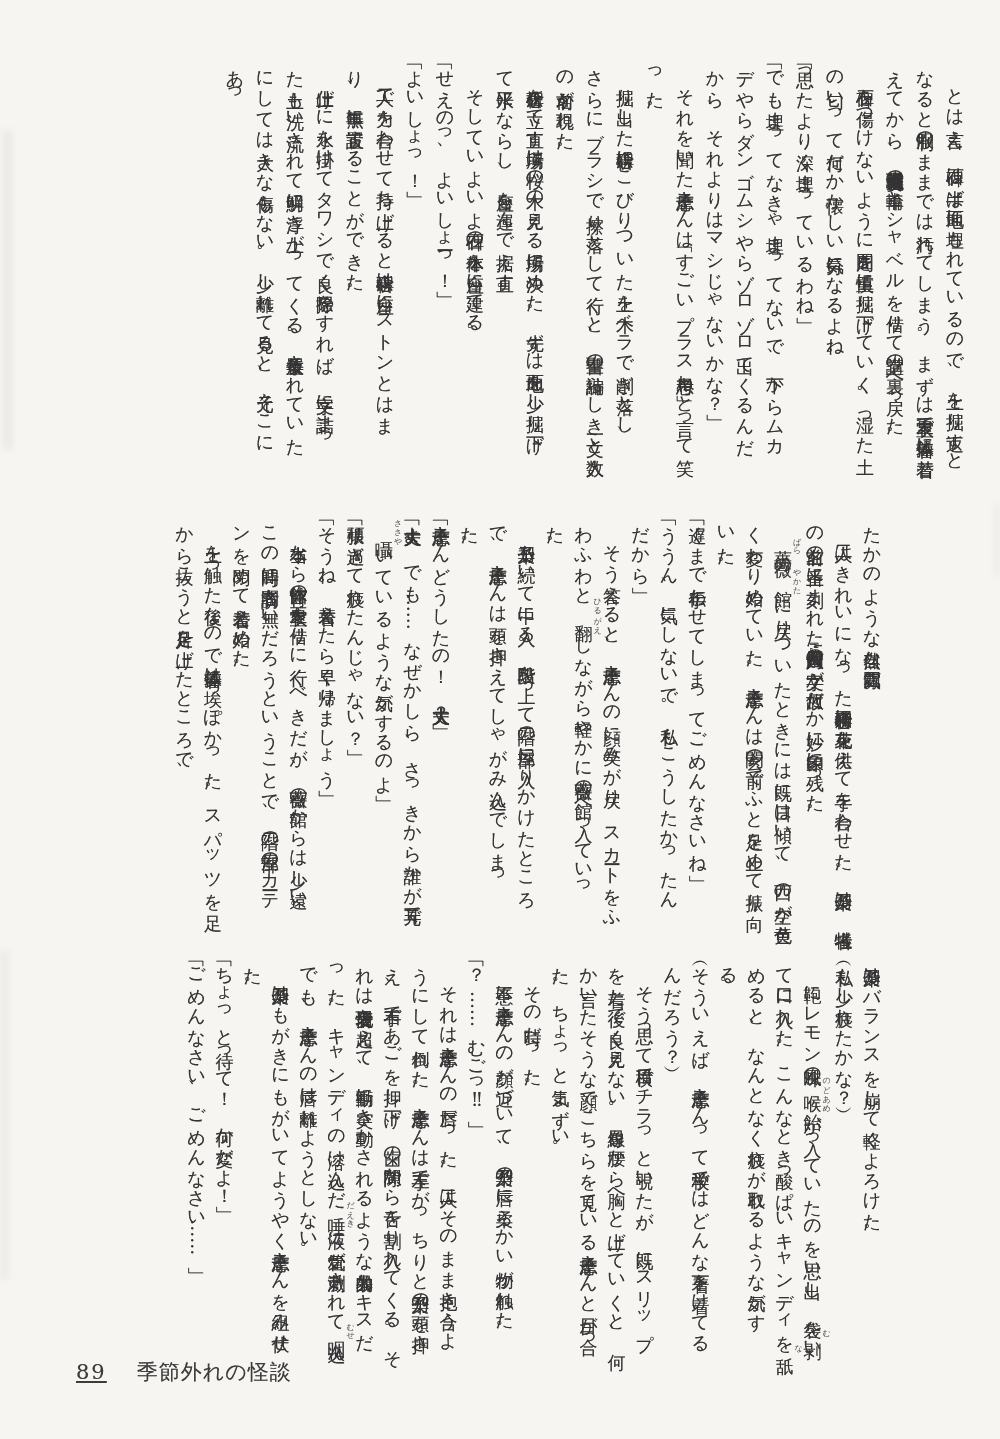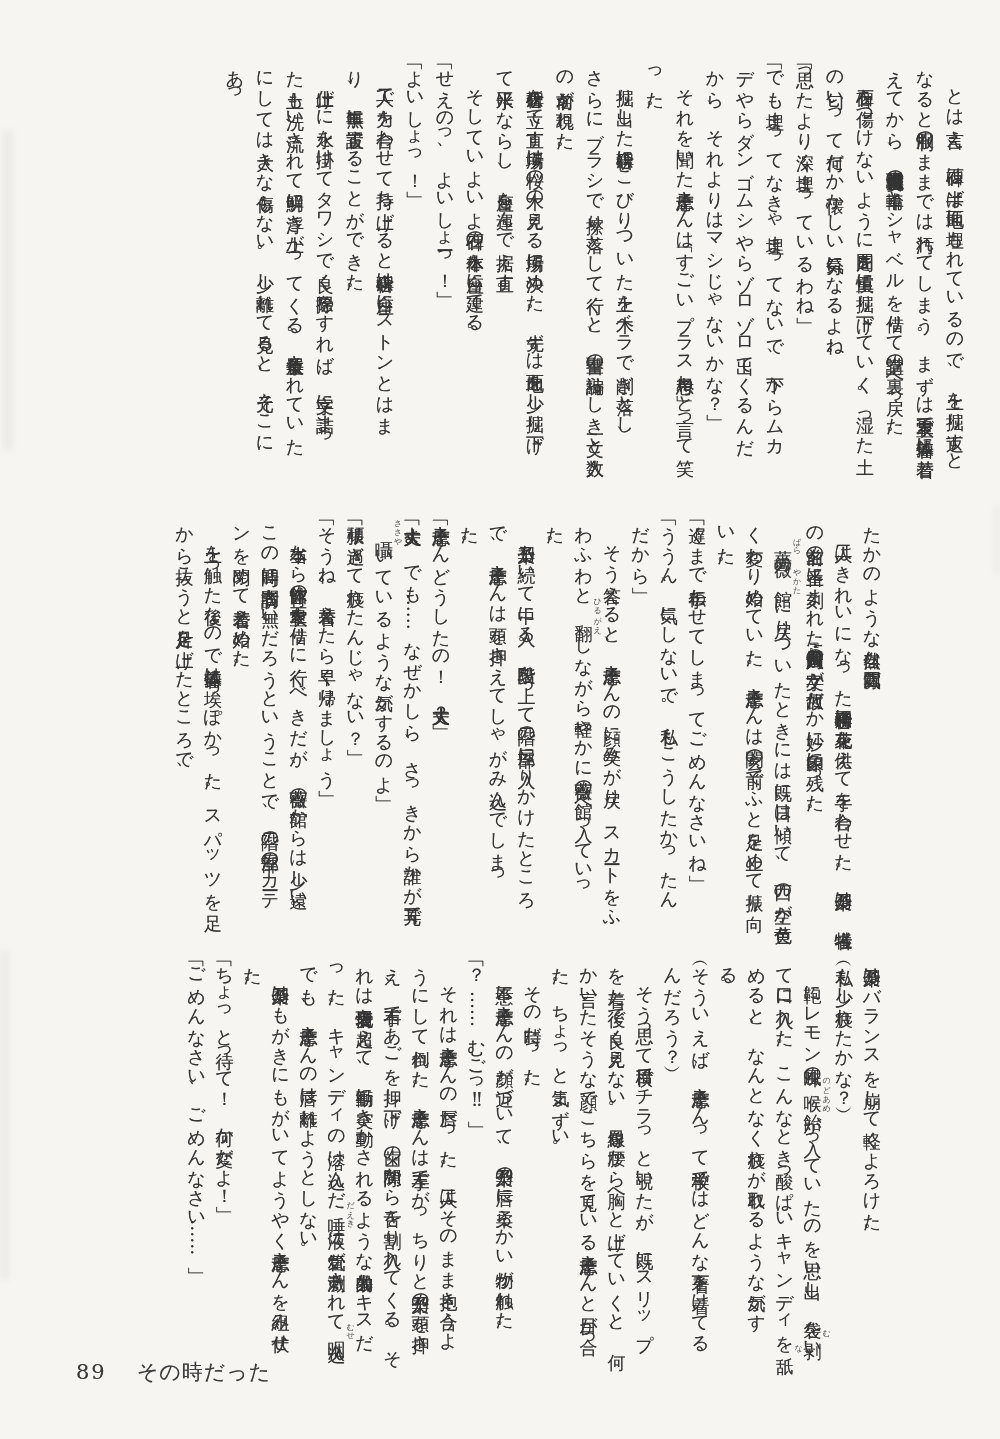--- a/index.html
+++ b/index.html
@@ -34,21 +34,21 @@
   .footer {
     position: absolute;
     left: 76px;
     top: 1358px;
     font-size: 21px;
     color: #3c3c3c;
     text-shadow: 0 0 0.6px rgba(70,70,70,0.5);
     display: flex;
     align-items: baseline;
   }
-  .footer .num { letter-spacing: 2px; }
+  .footer .num { letter-spacing: 2px; text-decoration: underline; }
   .footer .ttl { margin-left: 30px; letter-spacing: 1px; }
   .artifact {
     position: absolute;
     background: rgba(110,110,110,0.07);
     filter: blur(3px);
     pointer-events: none;
   }
   .a1 { left: 2px;  top: 130px; width: 11px; height: 320px; }
   .a2 { left: 0;    top: 950px; width: 9px;  height: 330px; }
   .a3 { right: 0;   top: 505px; width: 6px;  height: 70px; }
@@ -100,15 +100,15 @@
       <p class="indent">不意に志摩子さんの顔が近づいて、乃梨子の唇に柔らかい物が触れた。</p>
       <p>「？　……むごっ‼」</p>
       <p class="indent">それは志摩子さんの唇だった。二人はそのまま抱き合うようにして倒れた。志摩子さんは左手でがっちりと乃梨子の頭を押さえ、右手であごを押し下げ、歯の隙間から舌を割り入れてくる。それは愛情表現を超えて、衝動に突き動かされるような暴力的なキスだった。キャンディの溶け込んだ<ruby>唾液<rt>だえき</rt></ruby>に気管が刺激されて<ruby>咽<rt>むせ</rt></ruby>込んでも、志摩子さんの唇は離れようとしない。</p>
       <p class="indent">乃梨子はもがきにもがいてようやく志摩子さんを組み伏せた。</p>
       <p>「ちょっと待って！　何か変だよ！」</p>
       <p>「ごめんなさい、ごめんなさい……」</p>
     </div>
 
   <div class="footer">
     <span class="num">89</span>
-    <span class="ttl">その時だった</span>
+    <span class="ttl">季節外れの怪談</span>
   </div>
 </div>
 
 </body></html>

